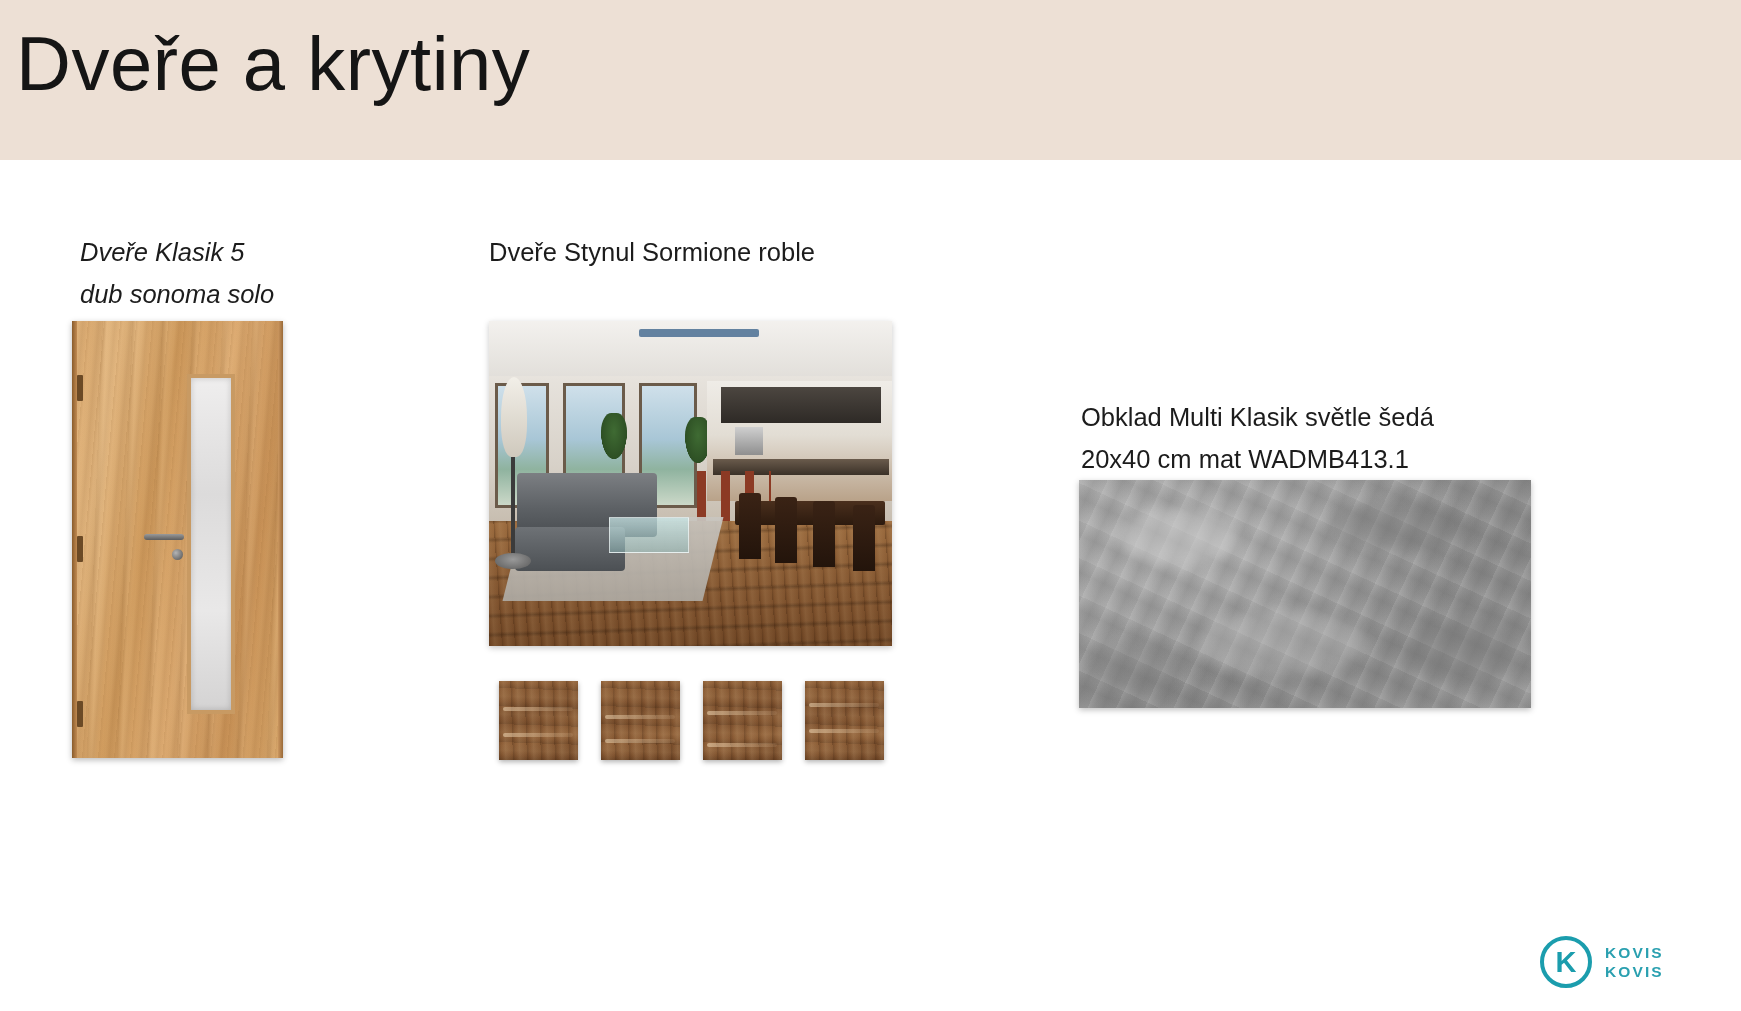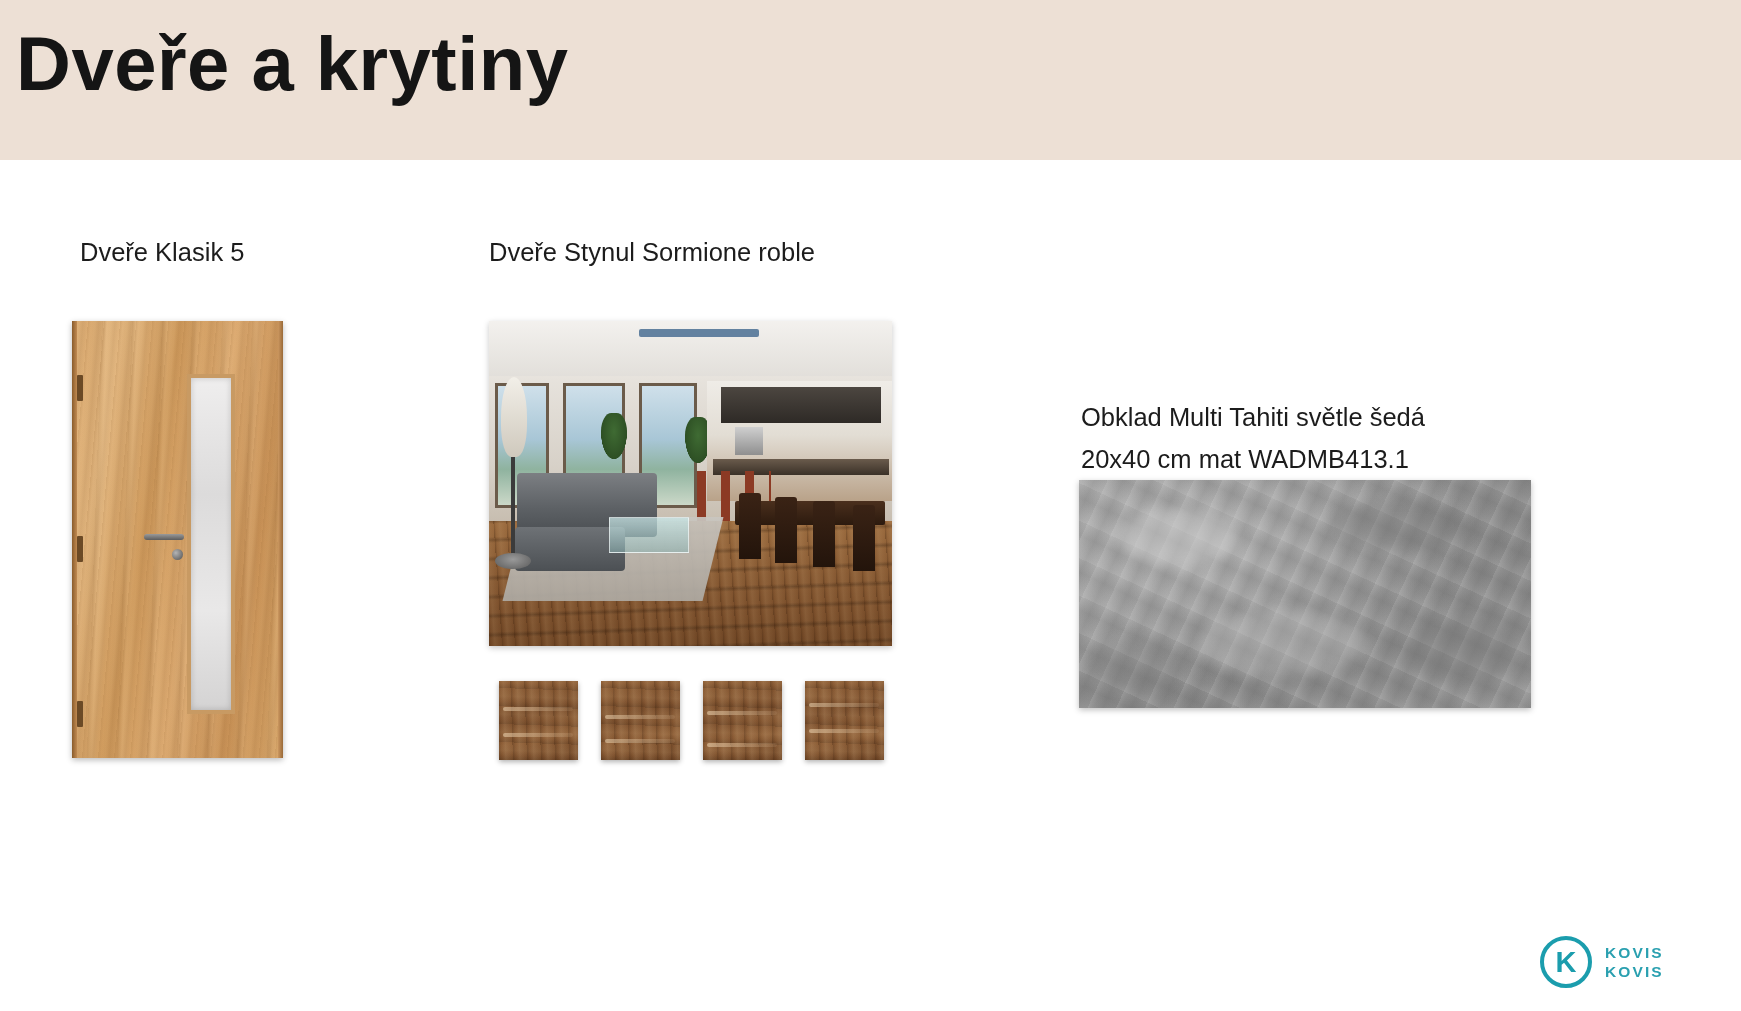--- a/index.html
+++ b/index.html
@@ -22,38 +22,38 @@
     left: 0; top: 0;
     width: 1741px;
     height: 160px;
     background: #ede0d5;
   }
   .slide-title {
     position: absolute;
     left: 16px;
     top: 20px;
     font-size: 76px;
-    font-weight: 700;
+    font-weight: 400;
     letter-spacing: 0.5px;
     color: #151515;
     line-height: 1.15;
     white-space: nowrap;
   }
 
   
   .caption {
     position: absolute;
     font-size: 25.5px;
     line-height: 42px;
     color: #1c1c1c;
     white-space: nowrap;
   }
 
   
-  #caption-door { left: 80px; top: 231px; }
+  #caption-door { left: 80px; top: 231px; font-style: italic; }
 
   .door-figure {
     position: absolute;
     left: 72px;
     top: 321px;
     width: 211px;
     height: 437px;
     box-shadow: 0 2px 6px rgba(0,0,0,0.28);
     background:
       repeating-linear-gradient(95deg,
@@ -351,20 +351,21 @@
   }
 </style>
 </head>
 <body>
 
 <div class="header-band"></div>
 <div class="slide-title">Dveře a krytiny</div>
 
 <div class="caption" id="caption-door">
   <div>Dveře Klasik 5</div>
+  <div>dub sonoma solo</div>
 </div>
 
 <div class="door-figure">
   <div class="door-frame-edge"></div>
   <div class="door-frame-edge right"></div>
   <div class="door-hinge h1"></div>
   <div class="door-hinge h2"></div>
   <div class="door-hinge h3"></div>
   <div class="door-glass"></div>
   <div class="door-handle"></div>
@@ -415,21 +416,21 @@
 <div class="swatch" id="swatch-3">
   <div class="knot" style="top:30px"></div>
   <div class="knot" style="top:62px"></div>
 </div>
 <div class="swatch" id="swatch-4">
   <div class="knot" style="top:22px"></div>
   <div class="knot" style="top:48px"></div>
 </div>
 
 <div class="caption" id="caption-tile">
-  <div>Obklad Multi Tahiti světle šedá</div>
+  <div>Obklad Multi Klasik světle šedá</div>
   <div>20x40 cm mat WADMB413.1</div>
 </div>
 
 <div class="tile-photo">
   <div class="tile-mottle tm1"></div>
   <div class="tile-mottle tm2"></div>
   <div class="tile-mottle tm3"></div>
   <div class="tile-mottle tm4"></div>
   <div class="tile-mottle tm5"></div>
 </div>

